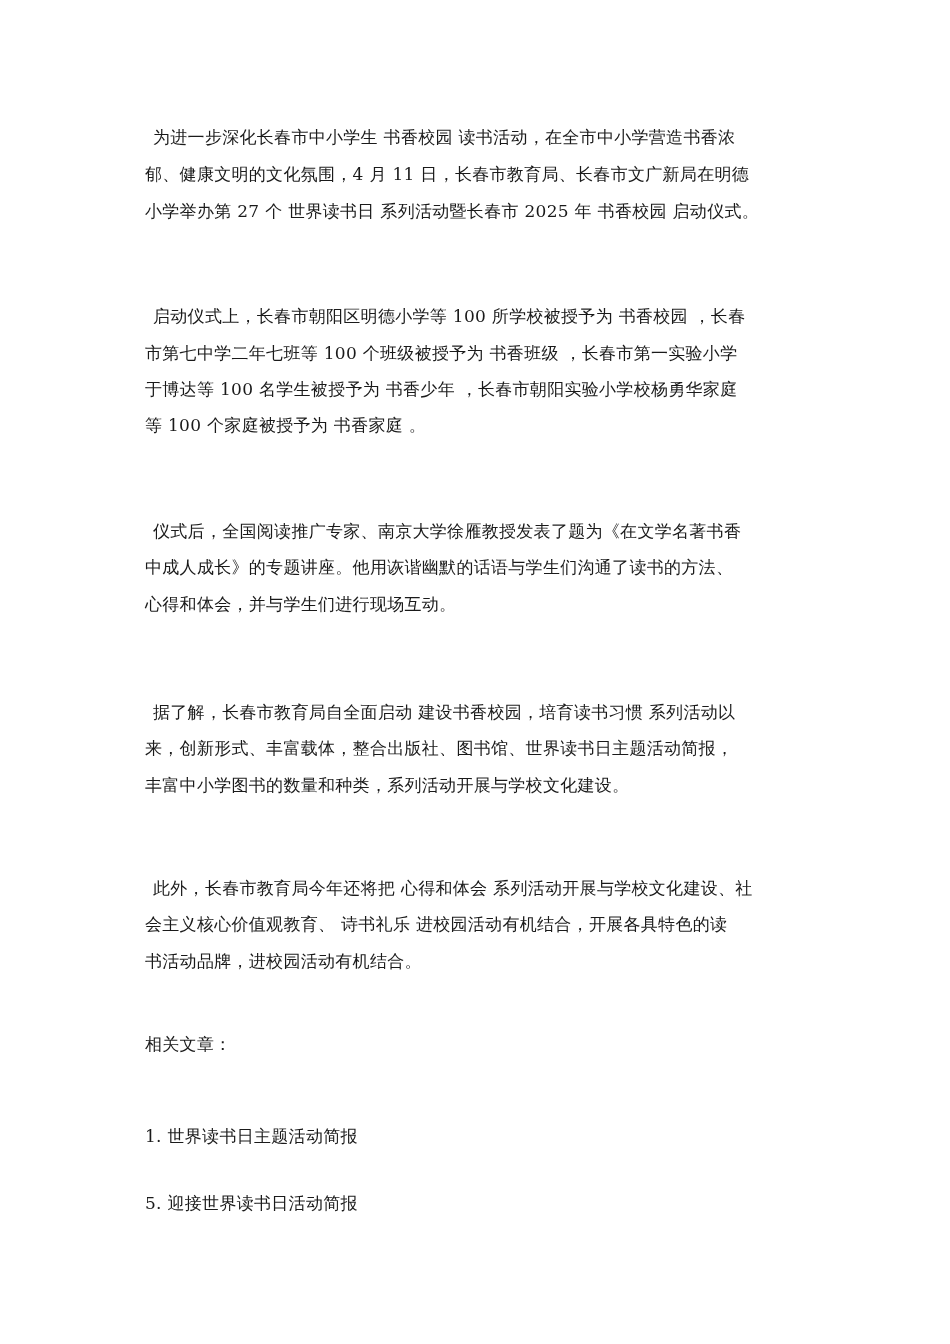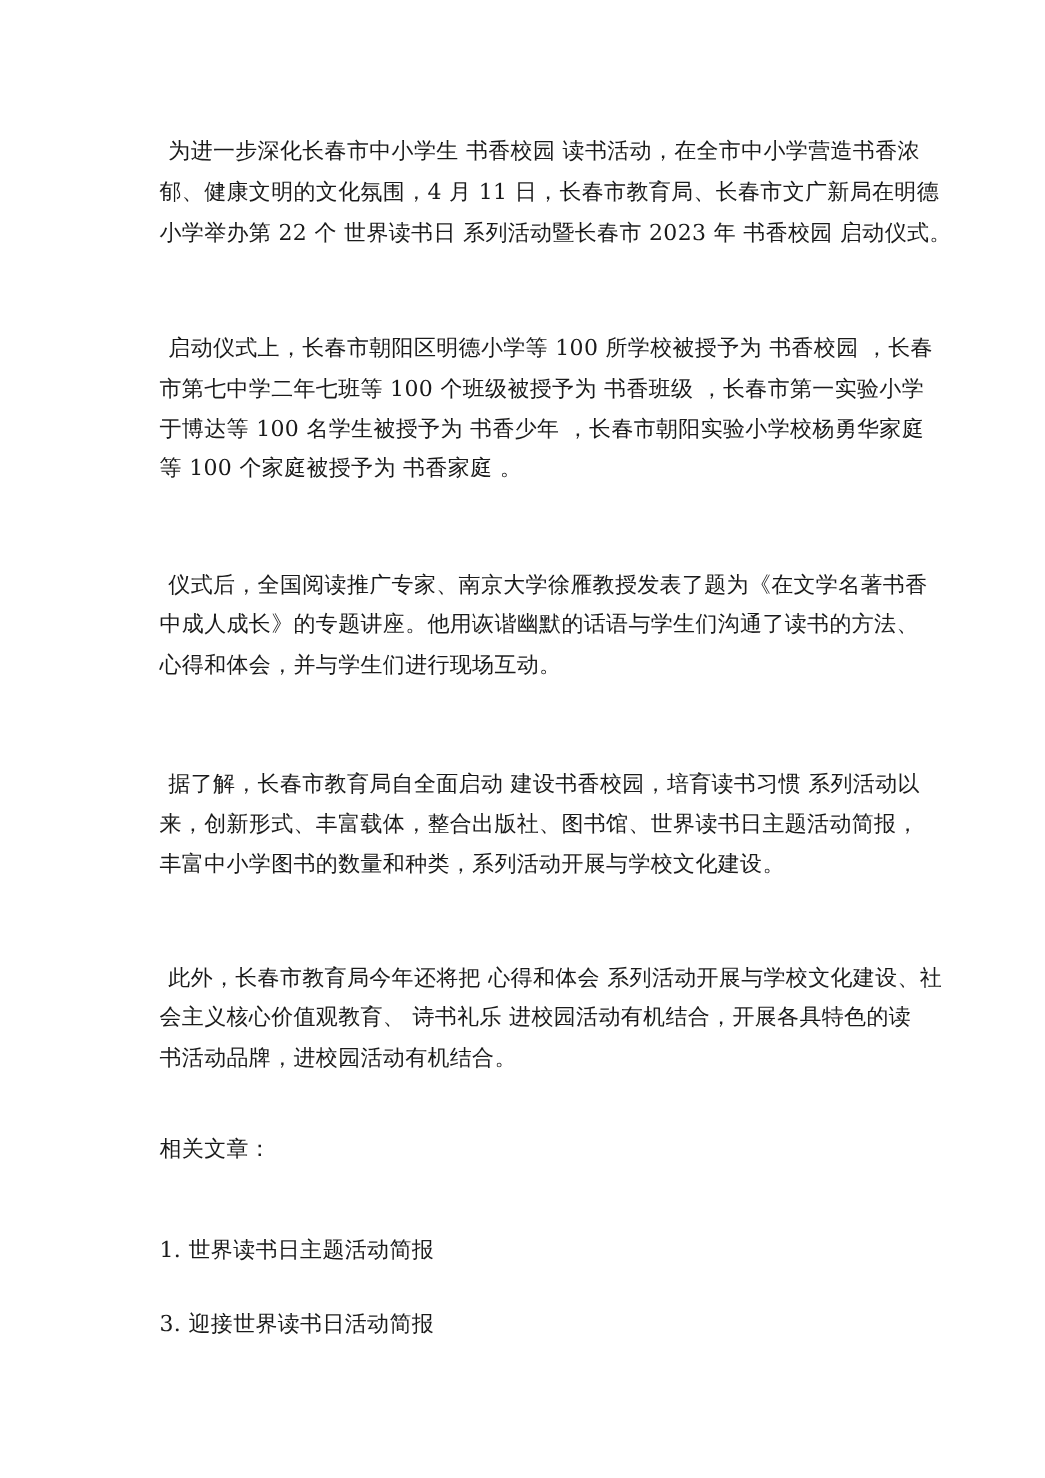--- a/index.html
+++ b/index.html
@@ -18,38 +18,38 @@
   .page {
     position: absolute;
     left: 145px;
     top: 0;
     width: 665px;
   }
   .line {
     position: absolute;
     left: 0;
     white-space: nowrap;
-    font-size: 20px;
+    font-size: 17px;
     line-height: 24px;
     height: 24px;
     letter-spacing: 0.3px;
   }
   .indent {
     padding-left: 8px;
   }
 </style>
 </head>
 <body>
 
 <div class="page">
 
   <div>
     <div class="line indent" style="top:125px">为进一步深化长春市中小学生 书香校园 读书活动，在全市中小学营造书香浓</div>
     <div class="line" style="top:162px">郁、健康文明的文化氛围，4 月 11 日，长春市教育局、长春市文广新局在明德</div>
-    <div class="line" style="top:199px">小学举办第 22 个 世界读书日 系列活动暨长春市 2023 年 书香校园 启动仪式。</div>
+    <div class="line" style="top:199px">小学举办第 27 个 世界读书日 系列活动暨长春市 2025 年 书香校园 启动仪式。</div>
   </div>
 
   <div>
     <div class="line indent" style="top:304px">启动仪式上，长春市朝阳区明德小学等 100 所学校被授予为 书香校园 ，长春</div>
     <div class="line" style="top:341px">市第七中学二年七班等 100 个班级被授予为 书香班级 ，长春市第一实验小学</div>
     <div class="line" style="top:377px">于博达等 100 名学生被授予为 书香少年 ，长春市朝阳实验小学校杨勇华家庭</div>
     <div class="line" style="top:413px">等 100 个家庭被授予为 书香家庭 。</div>
   </div>
 
   <div>
@@ -66,16 +66,16 @@
 
   <div>
     <div class="line indent" style="top:876px">此外，长春市教育局今年还将把 心得和体会 系列活动开展与学校文化建设、社</div>
     <div class="line" style="top:912px">会主义核心价值观教育、 诗书礼乐 进校园活动有机结合，开展各具特色的读</div>
     <div class="line" style="top:949px">书活动品牌，进校园活动有机结合。</div>
   </div>
 
   <div>
     <div class="line" style="top:1032px">相关文章：</div>
     <div class="line" style="top:1124px">1. 世界读书日主题活动简报</div>
-    <div class="line" style="top:1191px">3. 迎接世界读书日活动简报</div>
+    <div class="line" style="top:1191px">5. 迎接世界读书日活动简报</div>
   </div>
 
 </div>
 
 </body></html>

